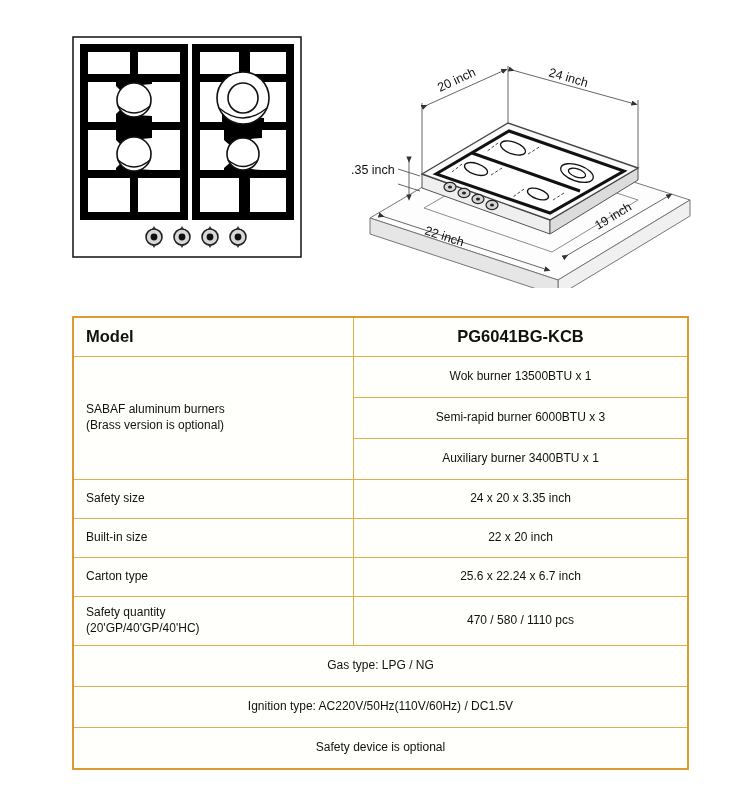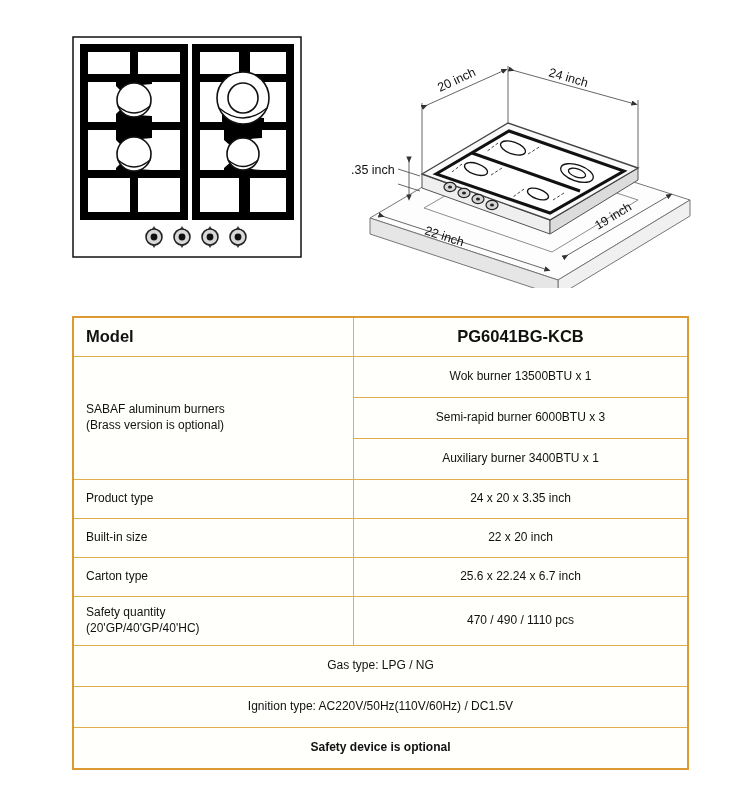--- a/index.html
+++ b/index.html
@@ -74,21 +74,21 @@
   #spec-table td.bold { font-weight: bold; font-size: 16.5px; }
   #spec-table tr.r-model td { height: 38px; }
   #spec-table tr.r-burner td { height: 40px; }
   #spec-table tr.r-size td   { height: 38px; }
   #spec-table tr.r-load td   { height: 48px; }
   #spec-table tr.r-full td   { height: 40px; }
   .two-line { display: block; }
   .edge-left-none { border-left: none !important; }
   .edge-right-none { border-right: none !important; text-align: center; }
   .edge-top-none { border-top: none !important; }
-  .edge-bottom-none { border-bottom: none !important; font-weight: bold; }
+  .edge-bottom-none { border-bottom: none !important; }
 </style>
 </head>
 <body>
 
 <div id="illustrations">
 
   <div id="topview-wrap">
     <svg id="topview-svg" width="230" height="222" viewBox="0 0 230 222">
 
       <rect x="1" y="1" width="228" height="220" fill="#ffffff" stroke="#111" stroke-width="1.5"></rect>
@@ -291,40 +291,40 @@
         <td class="edge-right-none">Wok burner 13500BTU x 1</td>
       </tr>
       <tr class="r-burner">
         <td class="edge-right-none">Semi-rapid burner 6000BTU x 3</td>
       </tr>
       <tr class="r-burner">
         <td class="edge-right-none">Auxiliary burner 3400BTU x 1</td>
       </tr>
 
       <tr class="r-size">
-        <td class="label-col edge-left-none">Product type</td>
+        <td class="label-col edge-left-none">Safety size</td>
         <td class="edge-right-none">24 x 20 x 3.35 inch</td>
       </tr>
 
       <tr class="r-size">
         <td class="label-col edge-left-none">Built-in size</td>
         <td class="edge-right-none">22 x 20 inch</td>
       </tr>
 
       <tr class="r-size">
         <td class="label-col edge-left-none">Carton type</td>
         <td class="edge-right-none">25.6 x 22.24 x 6.7 inch</td>
       </tr>
 
       <tr class="r-load">
         <td class="label-col edge-left-none">
           <span class="two-line">Safety quantity</span>
           <span class="two-line">(20'GP/40'GP/40'HC)</span>
         </td>
-        <td class="edge-right-none">470 / 490 / 1110 pcs</td>
+        <td class="edge-right-none">470 / 580 / 1110 pcs</td>
       </tr>
 
       <tr class="r-full">
         <td class="edge-left-none edge-right-none" colspan="2">Gas type: LPG / NG</td>
       </tr>
       <tr class="r-full">
         <td class="edge-left-none edge-right-none" colspan="2">Ignition type: AC220V/50Hz(110V/60Hz) / DC1.5V</td>
       </tr>
       <tr class="r-full">
         <td class="edge-left-none edge-right-none edge-bottom-none" colspan="2">Safety device is optional</td>

